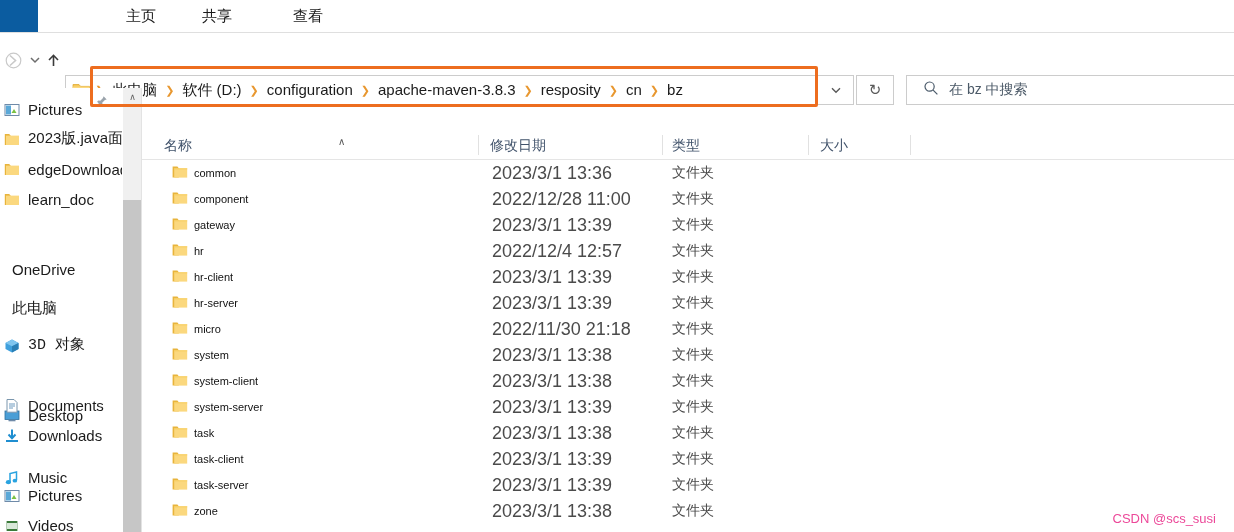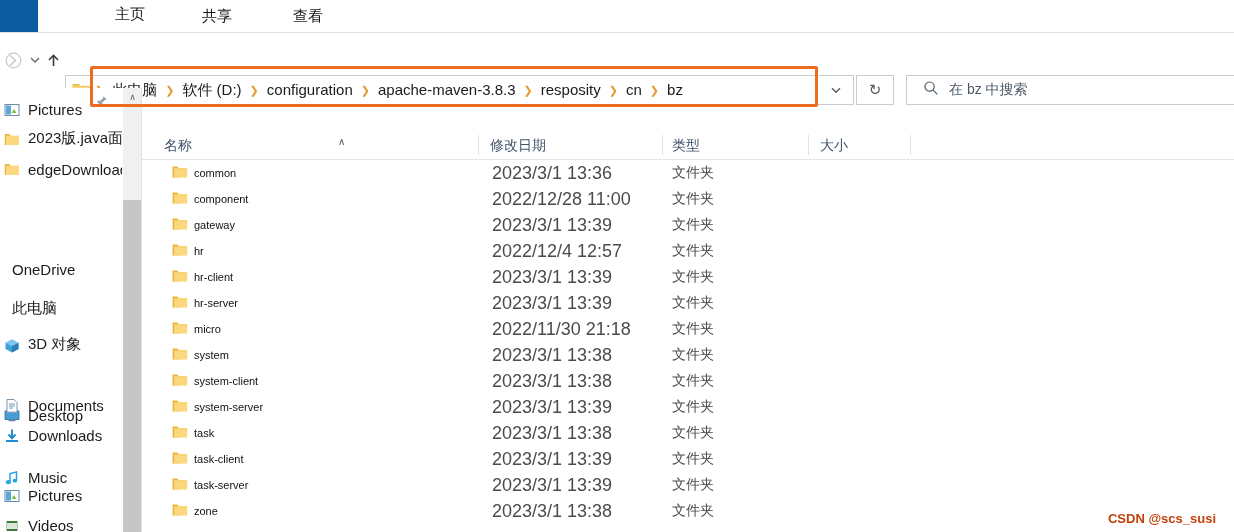--- a/index.html
+++ b/index.html
@@ -31,21 +31,21 @@
   }
   .ribbon-tab {
     position: absolute; top: 0;
     height: 32px; line-height: 32px;
     font-size: 15px;
     color: #1a1a1a;
     padding: 0 10px;
     cursor: default;
     white-space: nowrap;
   }
-  #tab-home   { left: 105px; font-family: Liberation Mono, monospace; }
+  #tab-home   { left: 116px; }
   #tab-share  { left: 192px; }
   #tab-view   { left: 283px; }
 
   
   #navrow {
     position: absolute; left: 0; top: 33px;
     width: 1234px; height: 55px;
     background: #ffffff;
   }
   .navbtn {
@@ -233,23 +233,22 @@
   .row .fsize {
     position: absolute; left: 690px;
     font-size: 14px; color: #4b4b4b;
     text-align: right;
     white-space: nowrap;
   }
 
   
   #watermark {
     position: absolute; right: 18px; bottom: 6px;
-    font-size: 13px; color: #c2410c;
+    font-size: 13px; color: #ec4899;
     user-select: none;
-    font-weight: bold;
   }
 </style>
 </head>
 <body>
 
 <div id="app">
 
   <div id="ribbon">
     <div id="file-tab"></div>
     <div class="ribbon-tab" id="tab-home">主页</div>
@@ -352,27 +351,36 @@
       </div>
       <div class="nav-item" style="position: absolute; left: 0px; right: 0px; top: 60px;">
         <span class="nav-ico">
           <svg width="16" height="16" viewBox="0 0 16 16">
             <path d="M0.8 2 L5.2 2 L6.5 3.6 L6.5 13 L0.8 13 Z" fill="#e8b43c"></path>
             <path d="M2 3.6 L15 3.6 L15 13 L2 13 Z" fill="#fbd87e"></path>
           </svg>
         </span>
         <span class="nav-label">edgeDownload</span>
       </div>
+      <div class="nav-item" style="position: absolute; left: 0px; right: 0px; top: 90px;">
+        <span class="nav-ico">
+          <svg width="16" height="16" viewBox="0 0 16 16">
+            <path d="M0.8 2 L5.2 2 L6.5 3.6 L6.5 13 L0.8 13 Z" fill="#e8b43c"></path>
+            <path d="M2 3.6 L15 3.6 L15 13 L2 13 Z" fill="#fbd87e"></path>
+          </svg>
+        </span>
+        <span class="nav-label">learn_doc</span>
+      </div>
       <div class="nav-item" style="position: absolute; left: 0px; right: 0px; top: 160px;">
         <span class="nav-label root">OneDrive</span>
       </div>
       <div class="nav-item" style="position: absolute; left: 0px; right: 0px; top: 200px;">
         <span class="nav-label root">此电脑</span>
       </div>
-      <div class="nav-item" style="position: absolute; left: 0px; right: 0px; top: 236px;">
+      <div class="nav-item" style="position: absolute; left: 0px; right: 0px; top: 236px; font-family: Liberation Mono, monospace;">
         <span class="nav-ico">
           <svg width="16" height="16" viewBox="0 0 16 16">
             <path d="M8 1.5 L14.5 5 L14.5 11 L8 14.5 L1.5 11 L1.5 5 Z" fill="#3fa0dd"></path>
             <path d="M8 1.5 L14.5 5 L8 8.3 L1.5 5 Z" fill="#7fc5ef"></path>
             <path d="M8 8.3 L14.5 5 L14.5 11 L8 14.5 Z" fill="#2b7fb5"></path>
           </svg>
         </span>
         <span class="nav-label">3D 对象</span>
       </div>
       <div class="nav-item" style="position: absolute; left: 0px; right: 0px; top: 266px; margin-top: 40px;">

